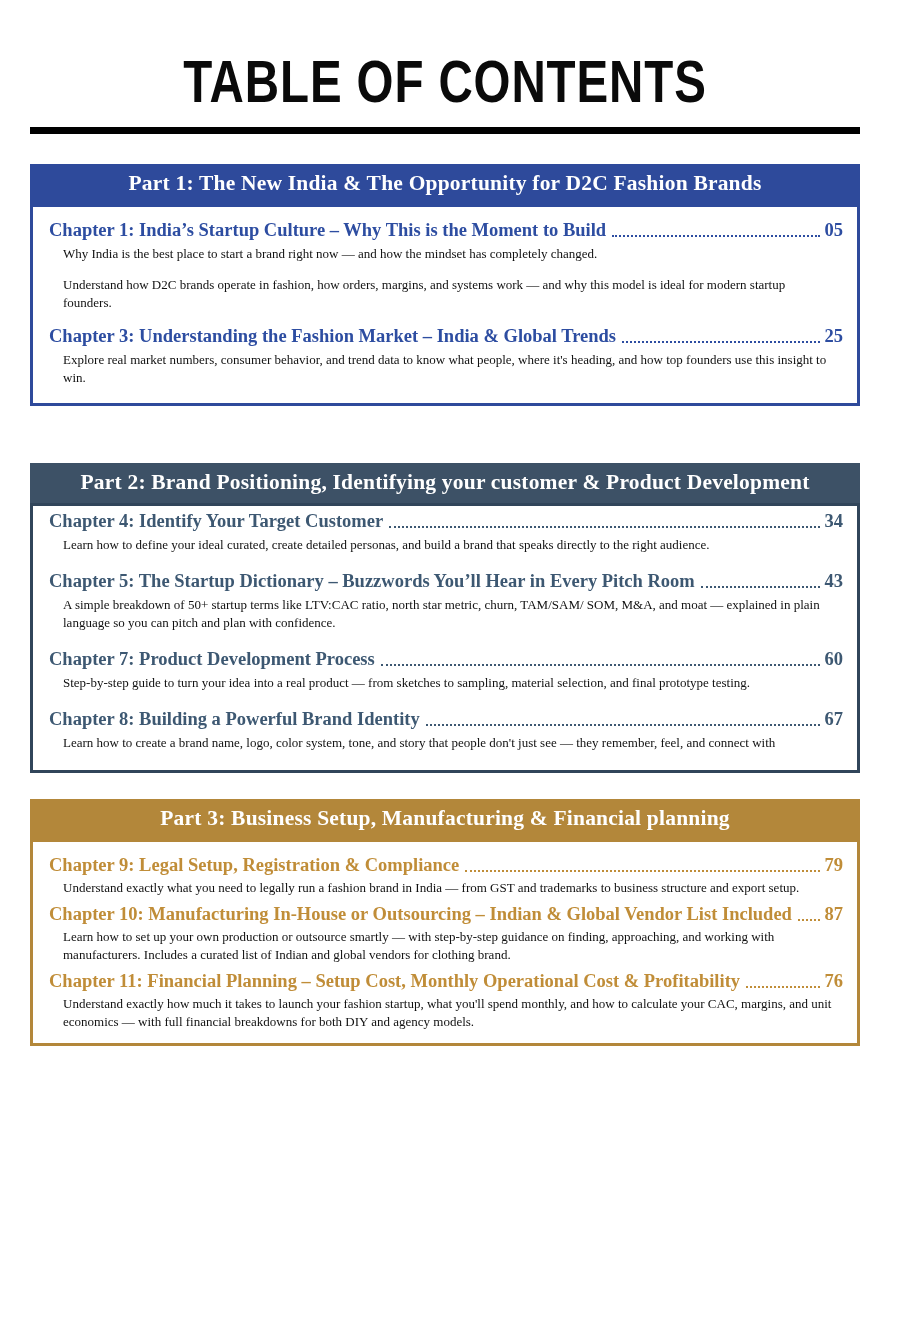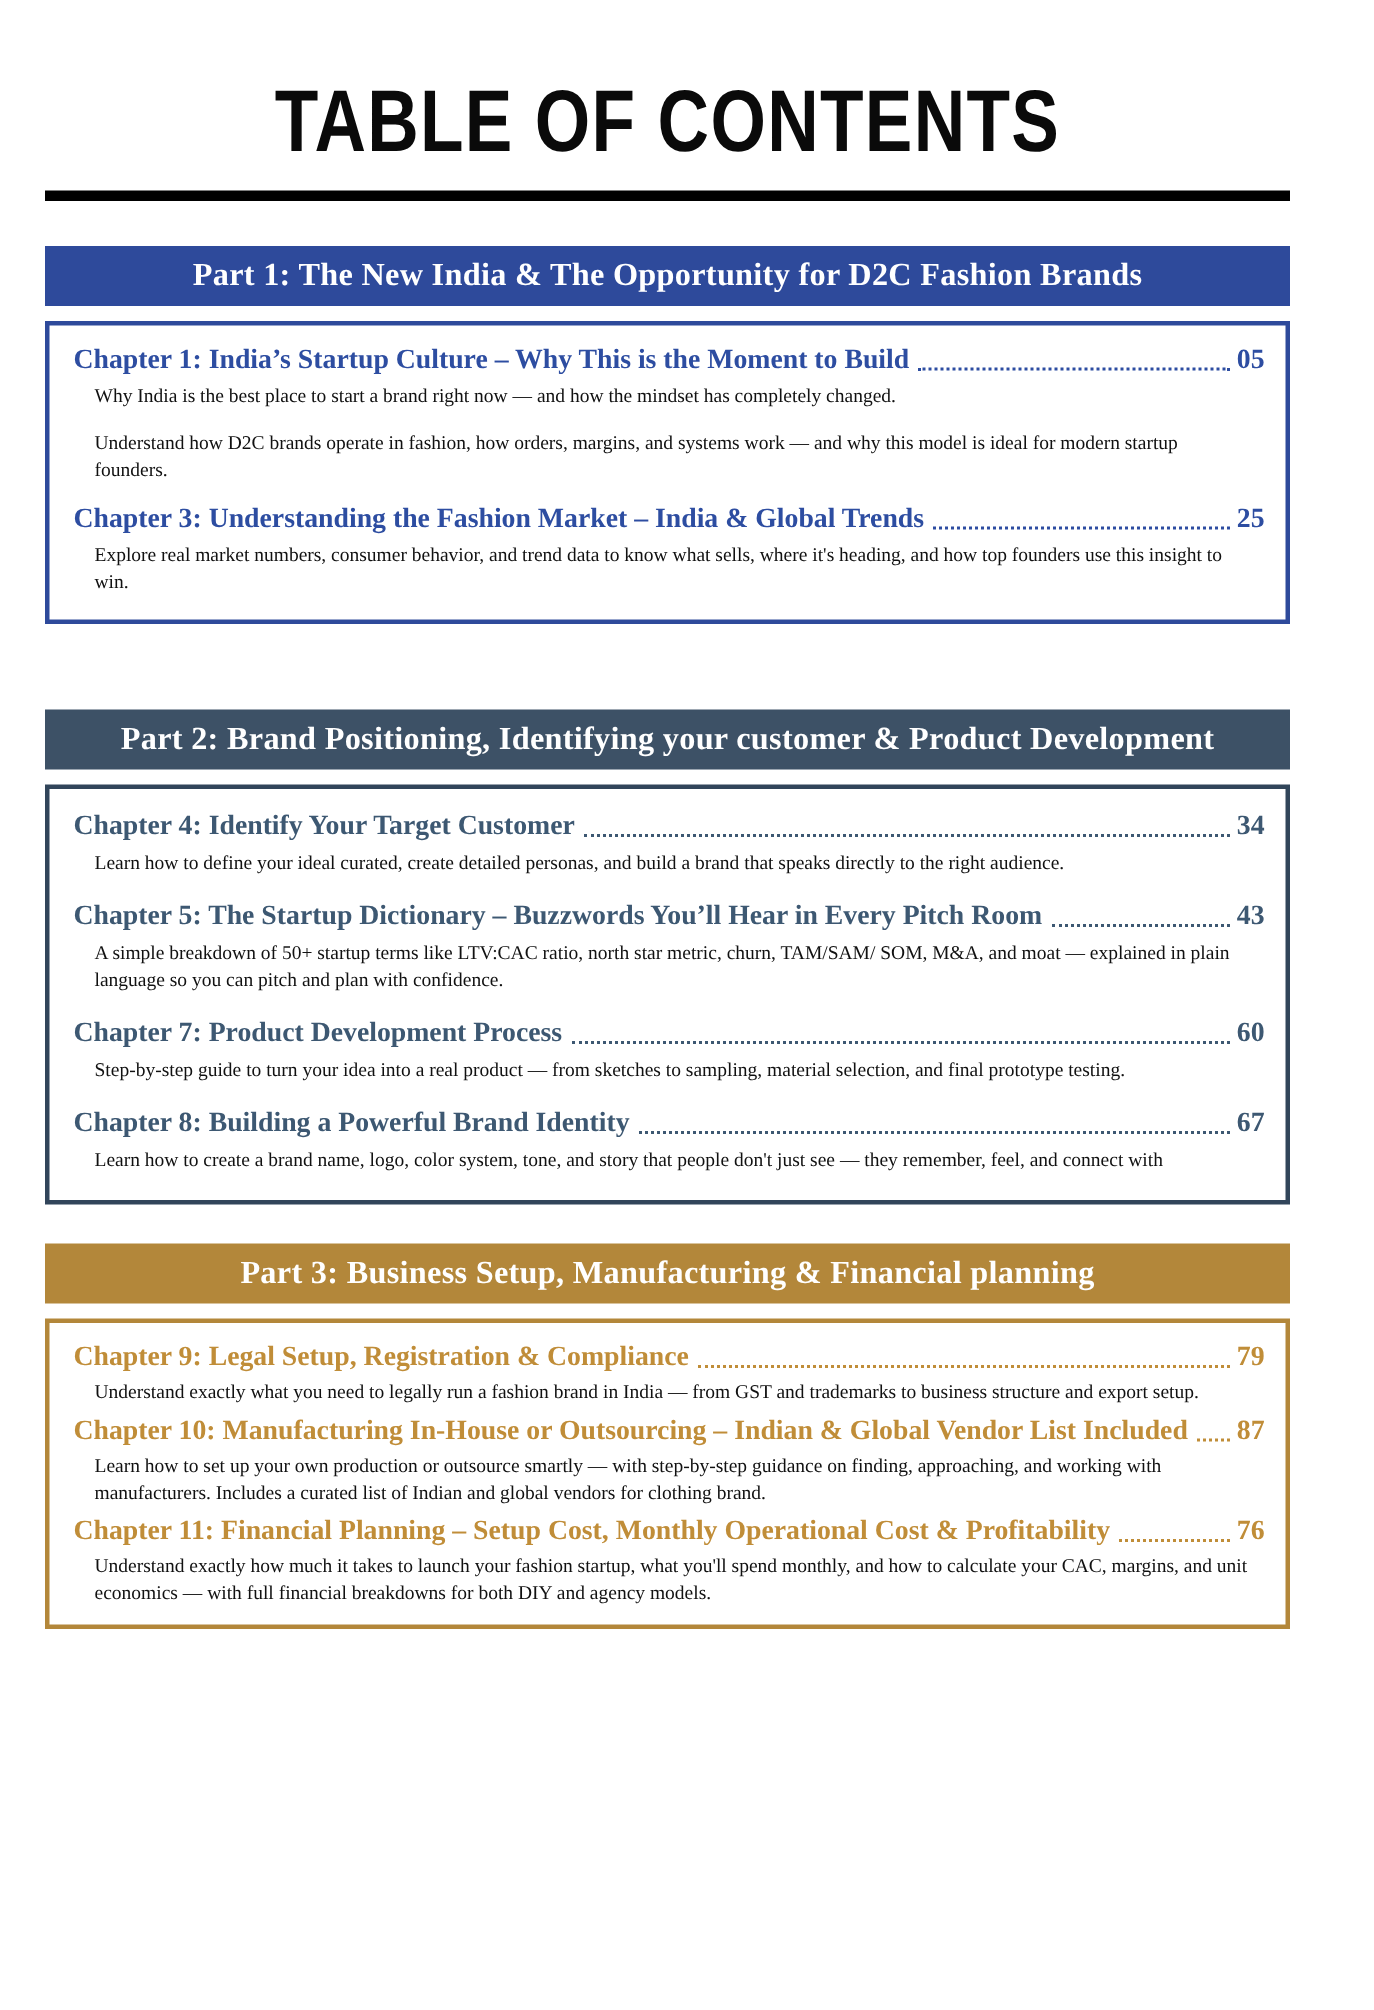--- a/index.html
+++ b/index.html
@@ -35,21 +35,21 @@
     background: var(--header-bg);
     color: var(--header-text);
     text-align: center;
     font-weight: bold;
     font-size: 21.5px;
     padding: 7px 8px 8px 8px;
     letter-spacing: 0.2px;
   }
   .sec-box {
     border: 3px solid var(--border);
-    margin-top: 10px;
+    margin-top: 0;
     background: #ffffff;
     padding: 12px 14px 14px 16px;
   }
 
   .chapter-row {
     display: flex;
     align-items: flex-end;
     color: var(--chapter);
     font-weight: bold;
     font-size: 18.5px;
@@ -70,21 +70,21 @@
     color: #111111;
     margin: 3px 8px 0 14px;
   }
 
   
   .s1 { margin-bottom: 57px; }
   .s1 .chapter { margin-bottom: 13px; }
   .s1 .chapter:last-child { margin-bottom: 2px; }
 
   .s2 { margin-bottom: 26px; }
-  .s2 .sec-box { padding-top: 14px; }
+  .s2 .sec-box { padding-top: 4px; }
   .s2 .chapter { margin-bottom: 16px; }
   .s2 .chapter:last-child { margin-bottom: 4px; }
 
   .s3 .sec-box { padding-top: 12px; padding-bottom: 10px; }
   .s3 .chapter { margin-bottom: 6px; }
   .s3 .chapter:last-child { margin-bottom: 2px; }
   .s3 .desc { margin-top: 2px; }
 </style>
 </head>
 <body>
@@ -110,21 +110,21 @@
       <div class="chapter">
         <p class="desc">Understand how D2C brands operate in fashion, how orders, margins, and systems work — and why this model is ideal for modern startup founders.</p>
       </div>
 
       <div class="chapter">
         <div class="chapter-row">
           <span class="chapter-title">Chapter 3: Understanding the Fashion Market – India &amp; Global Trends</span>
           <span class="leader"></span>
           <span class="page-num">25</span>
         </div>
-        <p class="desc">Explore real market numbers, consumer behavior, and trend data to know what sells, where it's heading, and how top founders use this insight to win.</p>
+        <p class="desc">Explore real market numbers, consumer behavior, and trend data to know what people, where it's heading, and how top founders use this insight to win.</p>
       </div>
 
     </div>
   </section>
 
   <section class="toc-section s2" style="--header-bg: #3d5166; --header-text: #ffffff; --border: #31455a; --chapter: #3d5872;">
     <div class="sec-header">Part 2: Brand Positioning, Identifying your customer &amp; Product Development</div>
     <div class="sec-box">
 
       <div class="chapter">

